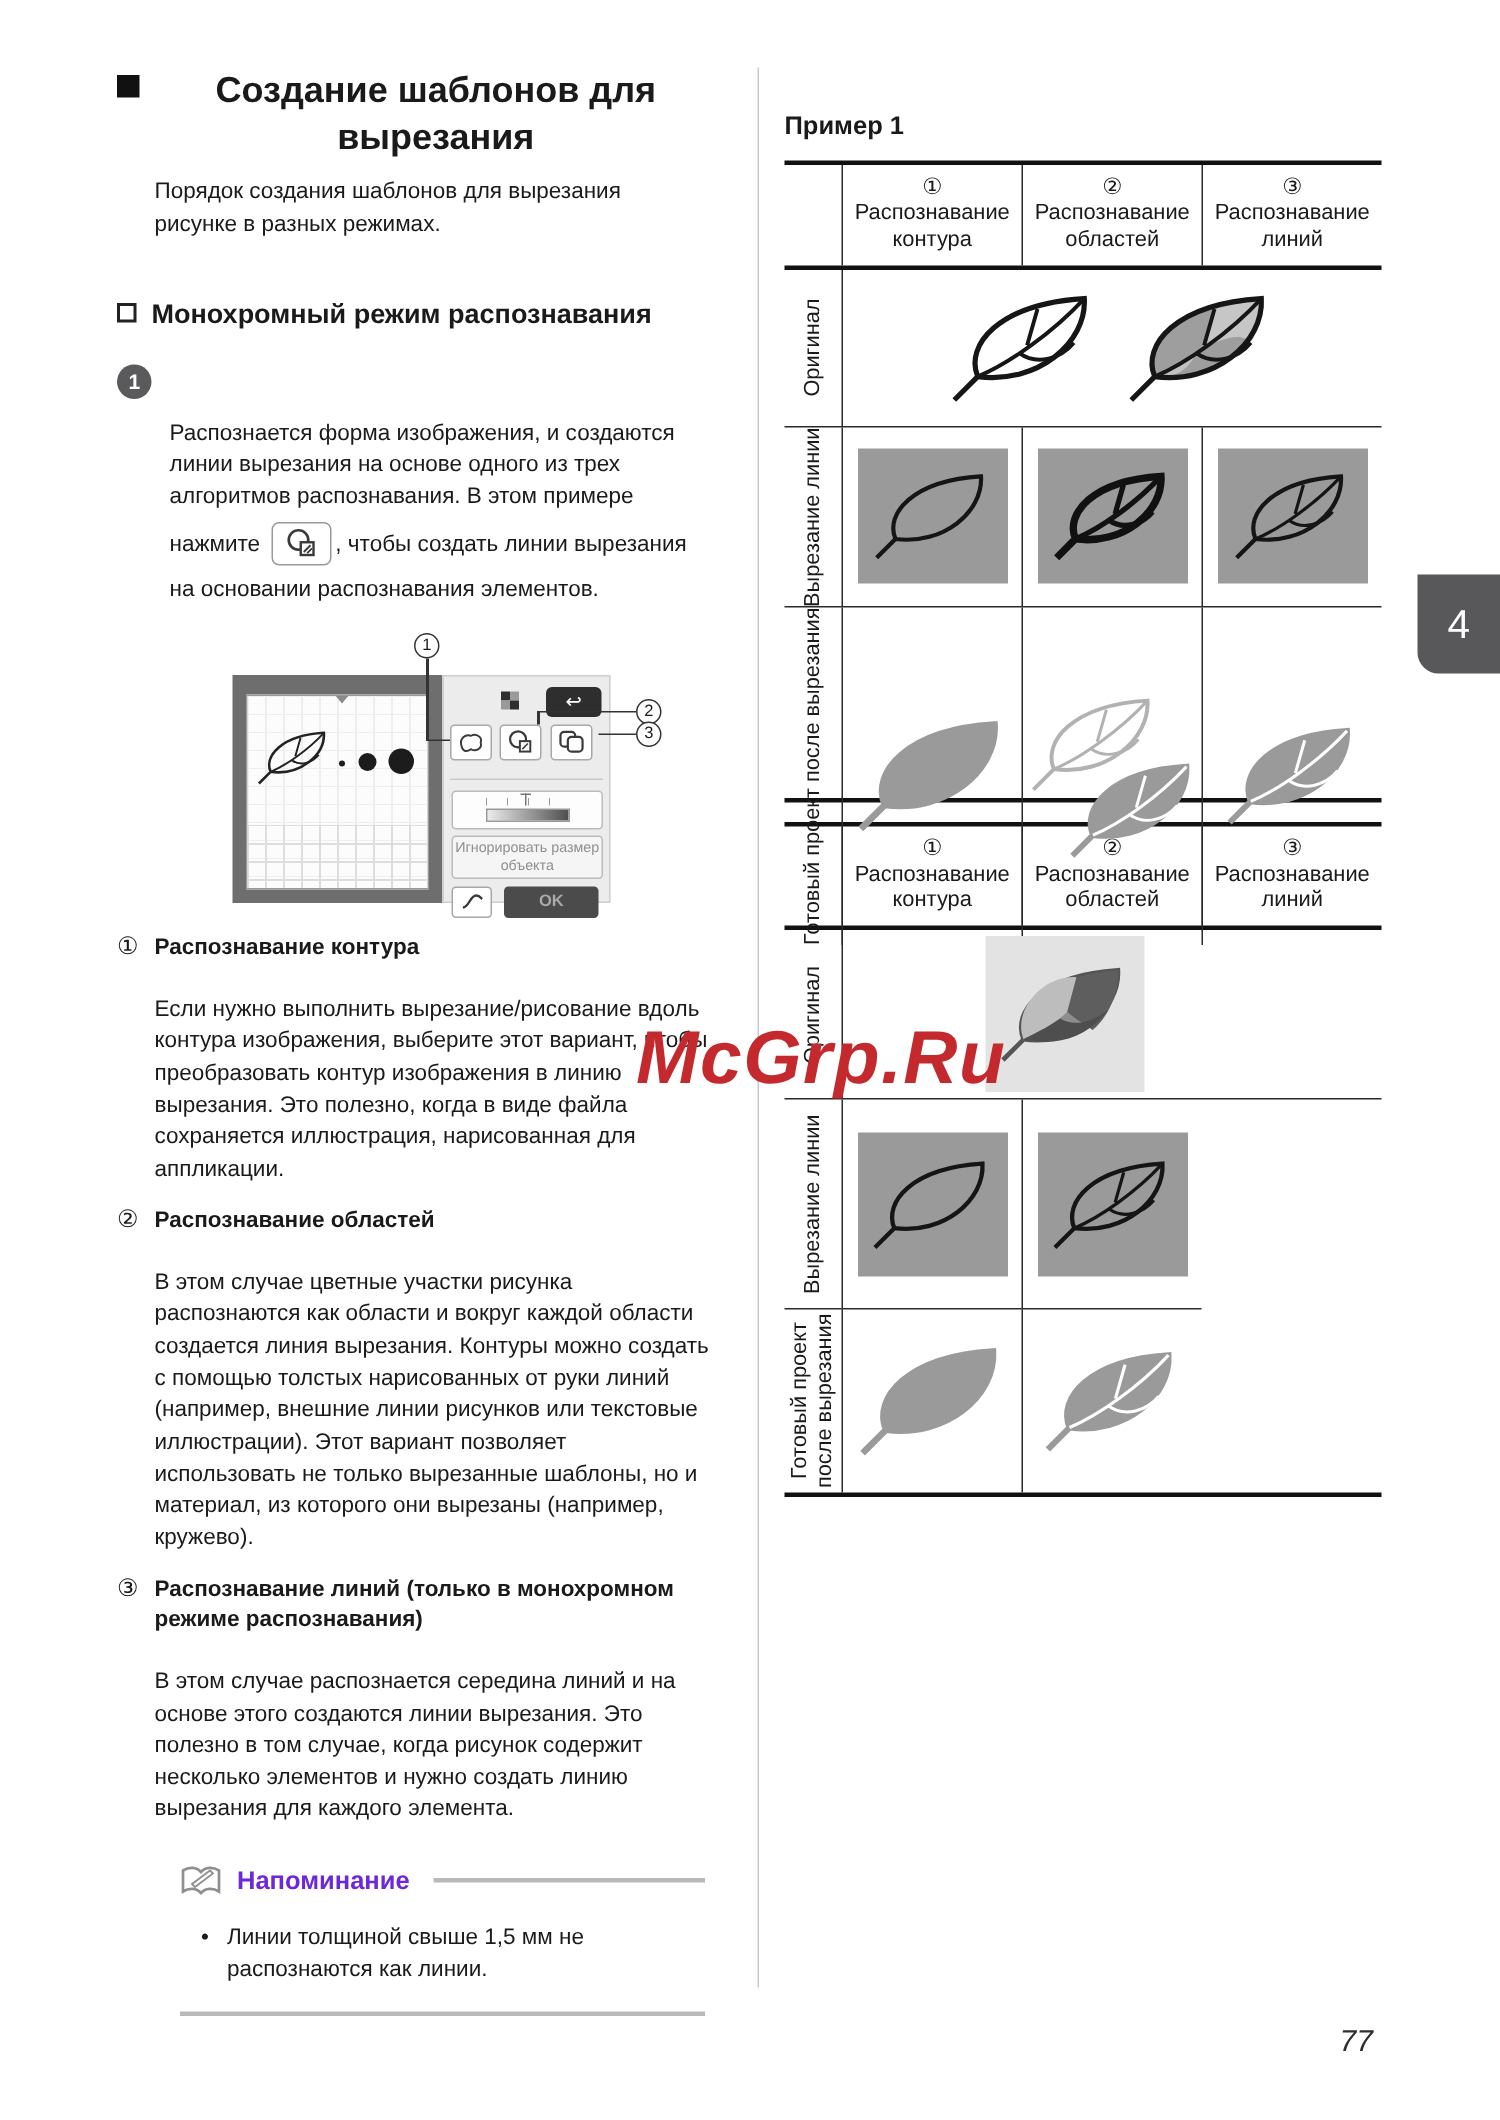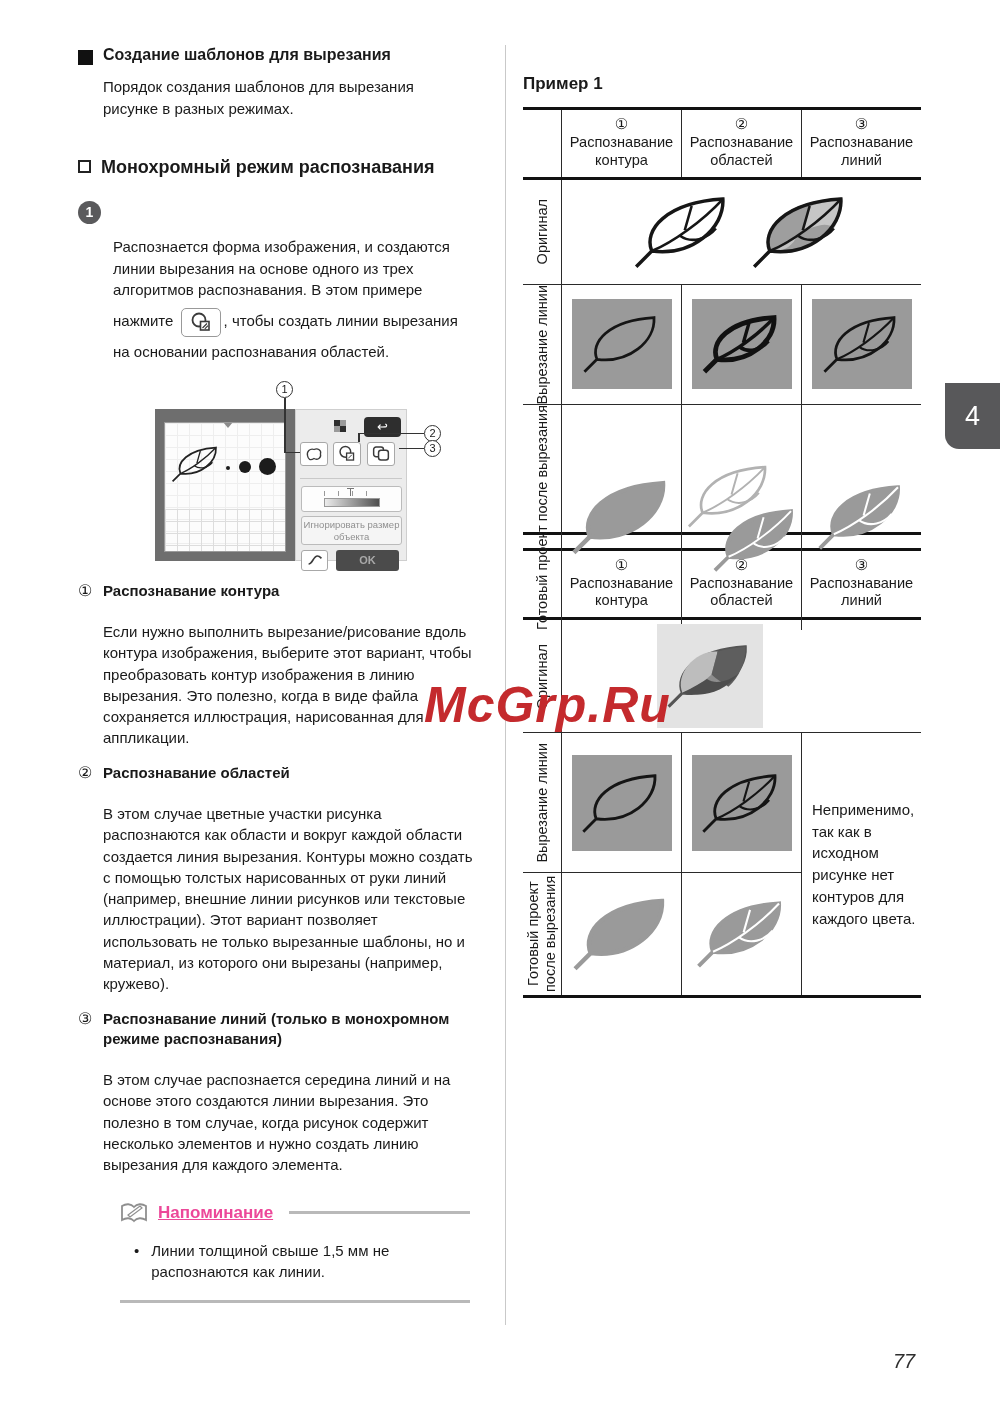--- a/index.html
+++ b/index.html
@@ -6,21 +6,21 @@
   html,body { width:1000px; height:1413px; background:#ffffff;
     font-family:"Liberation Sans", sans-serif; color:#1a1a1a; }
   .page { position:relative; width:1000px; height:1413px; overflow:hidden; background:#fff; }
 
   
   .col-left  { position:absolute; left:78px;  top:45px; width:400px; }
   .col-right { position:absolute; left:523px; top:50px; width:398px; }
   .col-divider { position:absolute; left:505px; top:45px; width:1px; height:1280px; background:#c9c9c9; }
 
   
-  .h1 { display:flex; gap:10px; font-size:16px; font-weight:bold; line-height:1.3; }
+  .h1 { display:flex; gap:10px; font-size:24px; font-weight:bold; line-height:1.3;text-align:center; }
   .h1 .sq { width:15px; height:15px; background:#111; margin-top:5px; flex:0 0 15px; }
   .h1-intro { margin:10px 0 0 25px; font-size:15px; line-height:1.45; width:345px; }
   .h2 { display:flex; gap:10px; font-size:18px; font-weight:bold; margin-top:38px; }
   .h2 .osq { width:13px; height:13px; border:2px solid #222; margin-top:3px; flex:0 0 13px; }
   .step { display:flex; gap:12px; margin-top:22px; }
   .step-badge { flex:0 0 23px; width:23px; height:23px; border-radius:50%; background:#5a5a5c;
     color:#fff; font-size:14px; font-weight:bold; text-align:center; line-height:23px; margin-top:1px; }
   .step-title { font-size:16px; font-weight:bold; line-height:1.35; width:360px; }
   .p { font-size:15px; line-height:1.42; margin:12px 0 0 35px; width:363px; }
   .p-inlinebtn { font-size:15px; line-height:2.0; margin:6px 0 0 35px; width:363px; }
@@ -29,21 +29,21 @@
 
   .num-item { margin-top:14px; display:flex; gap:7px; }
   .num-item .n { font-size:16px; flex:0 0 18px; line-height:1.3; }
   .num-item .body { width:372px; }
   .num-item .t { font-size:15px; font-weight:bold; line-height:1.35; }
   .num-item .d { font-size:15px; line-height:1.42; margin-top:20px; }
 
   
   .note { margin:26px 0 0 42px; width:350px; }
   .note-head { display:flex; align-items:center; gap:8px; }
-  .note-title { font-size:17px; font-weight:bold; color:#ec4899;text-decoration:underline; }
+  .note-title { font-size:17px; font-weight:bold; color:#6d28d9; }
   .note-rule { flex:1; height:3px; background:#b9b9b9; margin-left:8px; }
   .note-bullet { display:flex; gap:12px; margin:16px 0 0 14px; font-size:15px; line-height:1.4; }
   .note-bullet .b { font-size:15px; }
   .note-bottom { height:3px; background:#b9b9b9; margin-top:18px; }
 
   
   .figure { position:relative; margin:14px 0 4px 77px; width:345px; height:186px; }
   .callout { position:absolute; width:17px; height:17px; border:1.5px solid #333; border-radius:50%;
     font-size:11px; line-height:14.5px; text-align:center; background:#fff; z-index:3; }
   .cline { position:absolute; background:#333; z-index:2; }
@@ -148,21 +148,21 @@
     <div class="p">Распознается форма изображения, и создаются линии вырезания на основе одного из трех алгоритмов распознавания. В этом примере</div>
 
     <div class="p-inlinebtn">
       <span>нажмите</span>
       <span class="inline-btn">
         <svg width="22" height="20" viewBox="0 0 22 20">
           <circle cx="9" cy="8" r="6.5" fill="none" stroke="#3a3a3a" stroke-width="1.8"></circle>
           <rect x="10.5" y="9.5" width="8.5" height="8.5" fill="#fff" stroke="#3a3a3a" stroke-width="1.6"></rect>
           <path d="M12.5,16 L17,11.5 M14.8,16.8 L18,13.6" stroke="#3a3a3a" stroke-width="1.2" fill="none"></path>
         </svg>
-      </span><span>, чтобы создать линии вырезания на основании распознавания областей.</span>
+      </span><span>, чтобы создать линии вырезания на основании распознавания элементов.</span>
     </div>
 
     <div class="figure">
       <span class="callout" style="left:121px; top:0;">1</span>
       <div class="cline" style="left:129px; top:17px; width:1.5px; height:55px;"></div>
       <div class="cline" style="left:129px; top:71px; width:16px; height:1.5px;"></div>
 
       <div class="mat-frame">
         <div class="mat">
           <div class="mat-grid"></div>
@@ -416,23 +416,20 @@
           </span>
         </div>
         <div class="c" style="grid-row:1;grid-column:3;border-bottom:1px solid #2a2a2a;">
           <span class="gsq" style="width:100px;height:96px;">
             <svg width="86" height="66" viewBox="0 0 120 92">
               <use href="#lfB" fill="none" stroke="#151515" stroke-width="4"></use>
               <use href="#lfV" fill="none" stroke="#151515" stroke-width="3"></use>
             </svg>
           </span>
         </div>
-        <div class="c na-cell" style="grid-row:1/3;grid-column:4;">
-          <span class="na-text">Неприменимо, так как в исходном рисунке нет контуров для каждого цвета.</span>
-        </div>
         <div class="lab" style="grid-row:2;grid-column:1;">
           <span class="rowlabel">Готовый проект после вырезания</span>
         </div>
         <div class="c" style="grid-row:2;grid-column:2;">
           <svg width="106" height="80" viewBox="0 0 120 92">
             <use href="#lfB" fill="#9a9a9a" stroke="#9a9a9a" stroke-width="5"></use>
           </svg>
         </div>
         <div class="c" style="grid-row:2;grid-column:3;">
           <svg width="98" height="74" viewBox="0 0 120 92">

